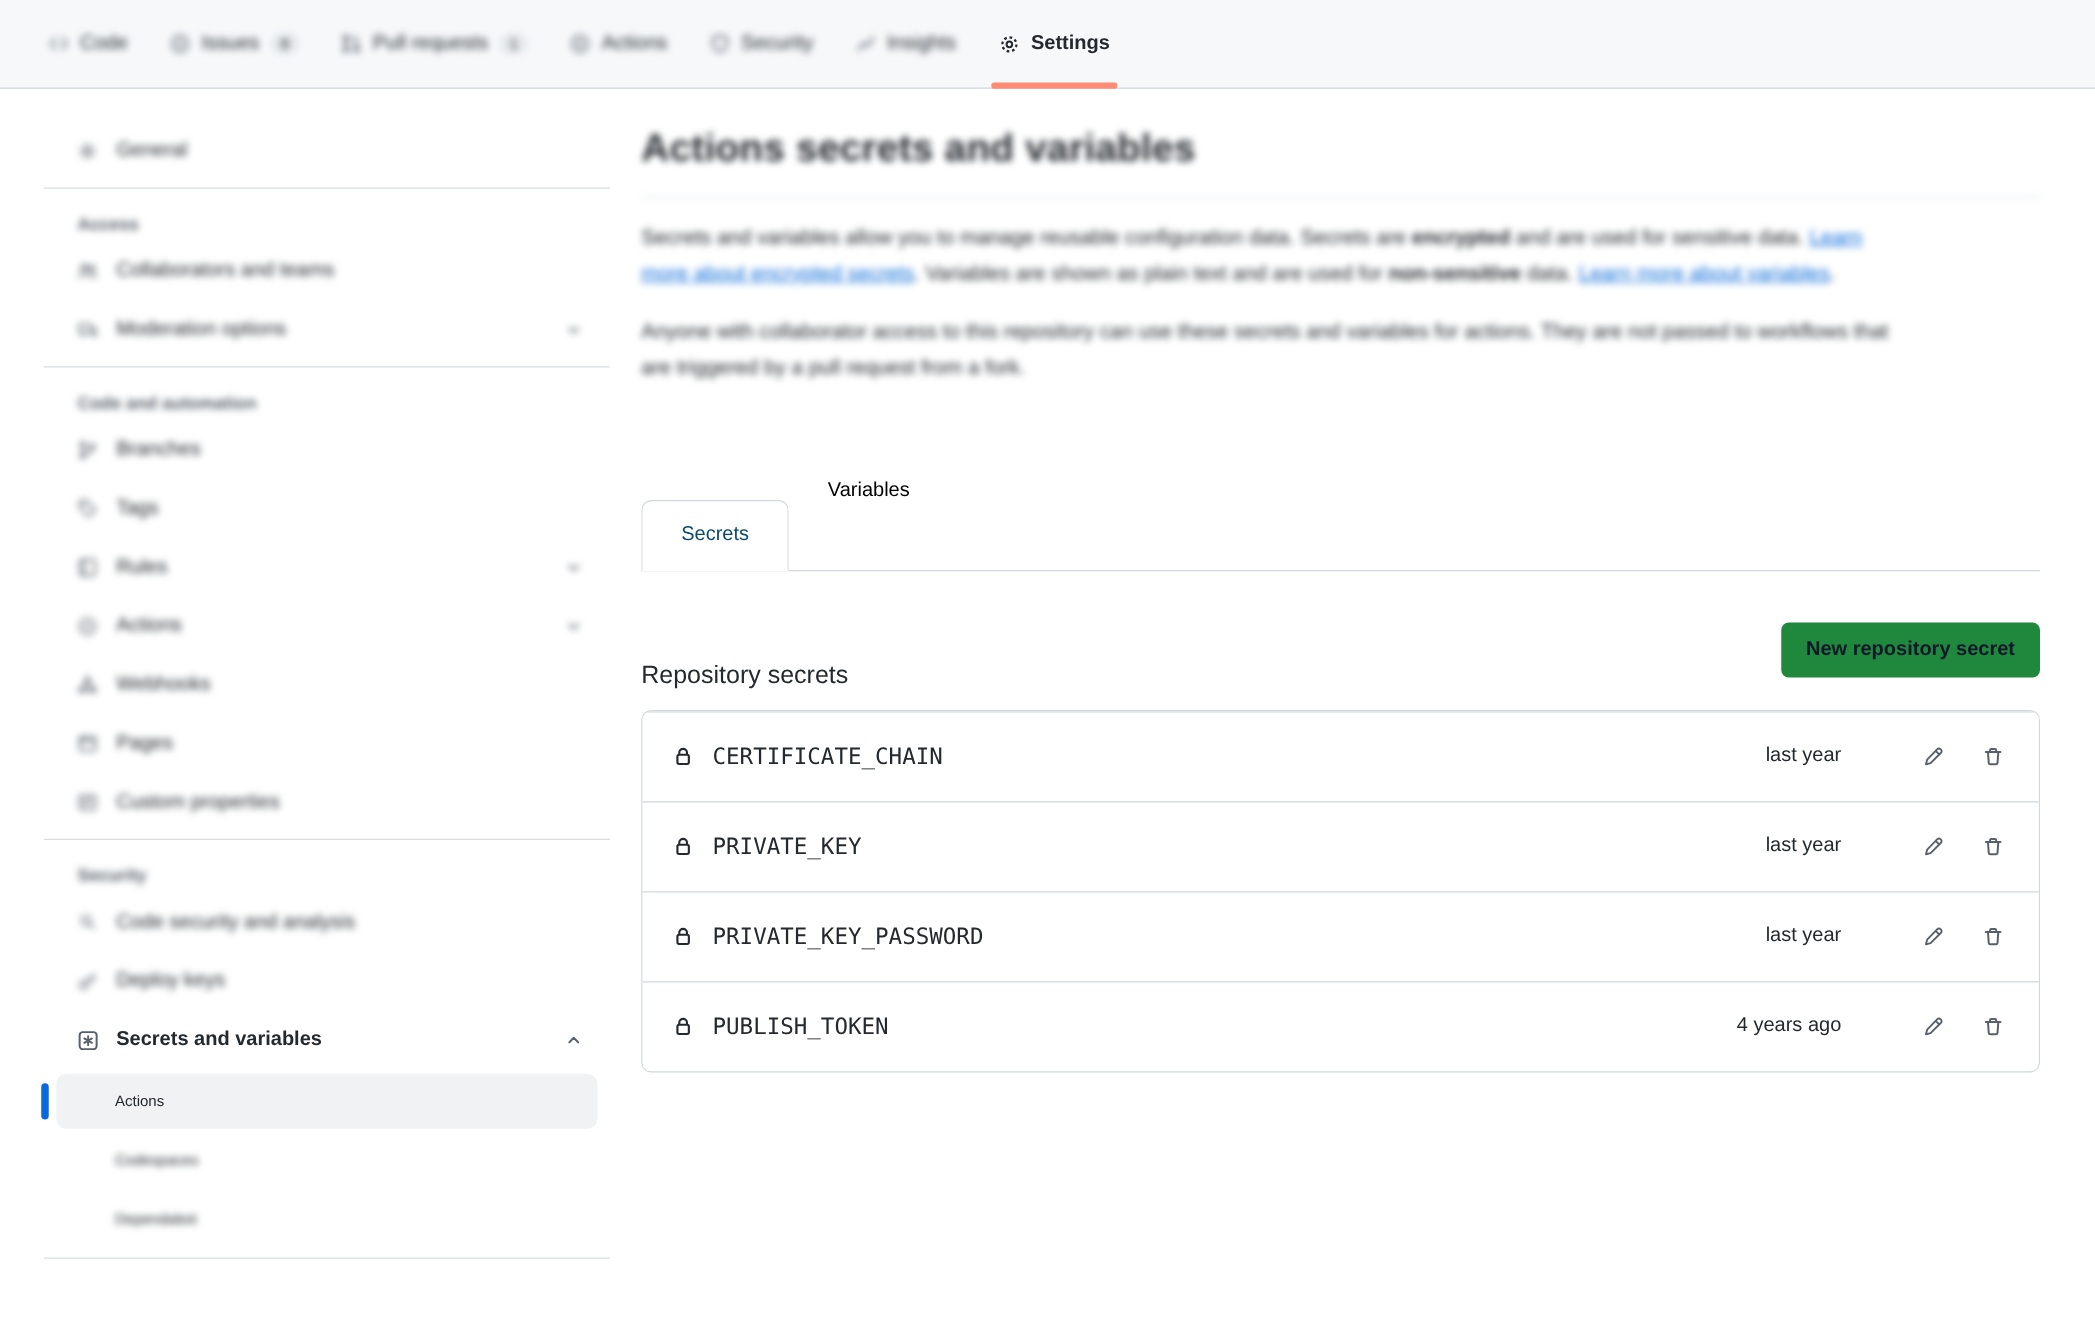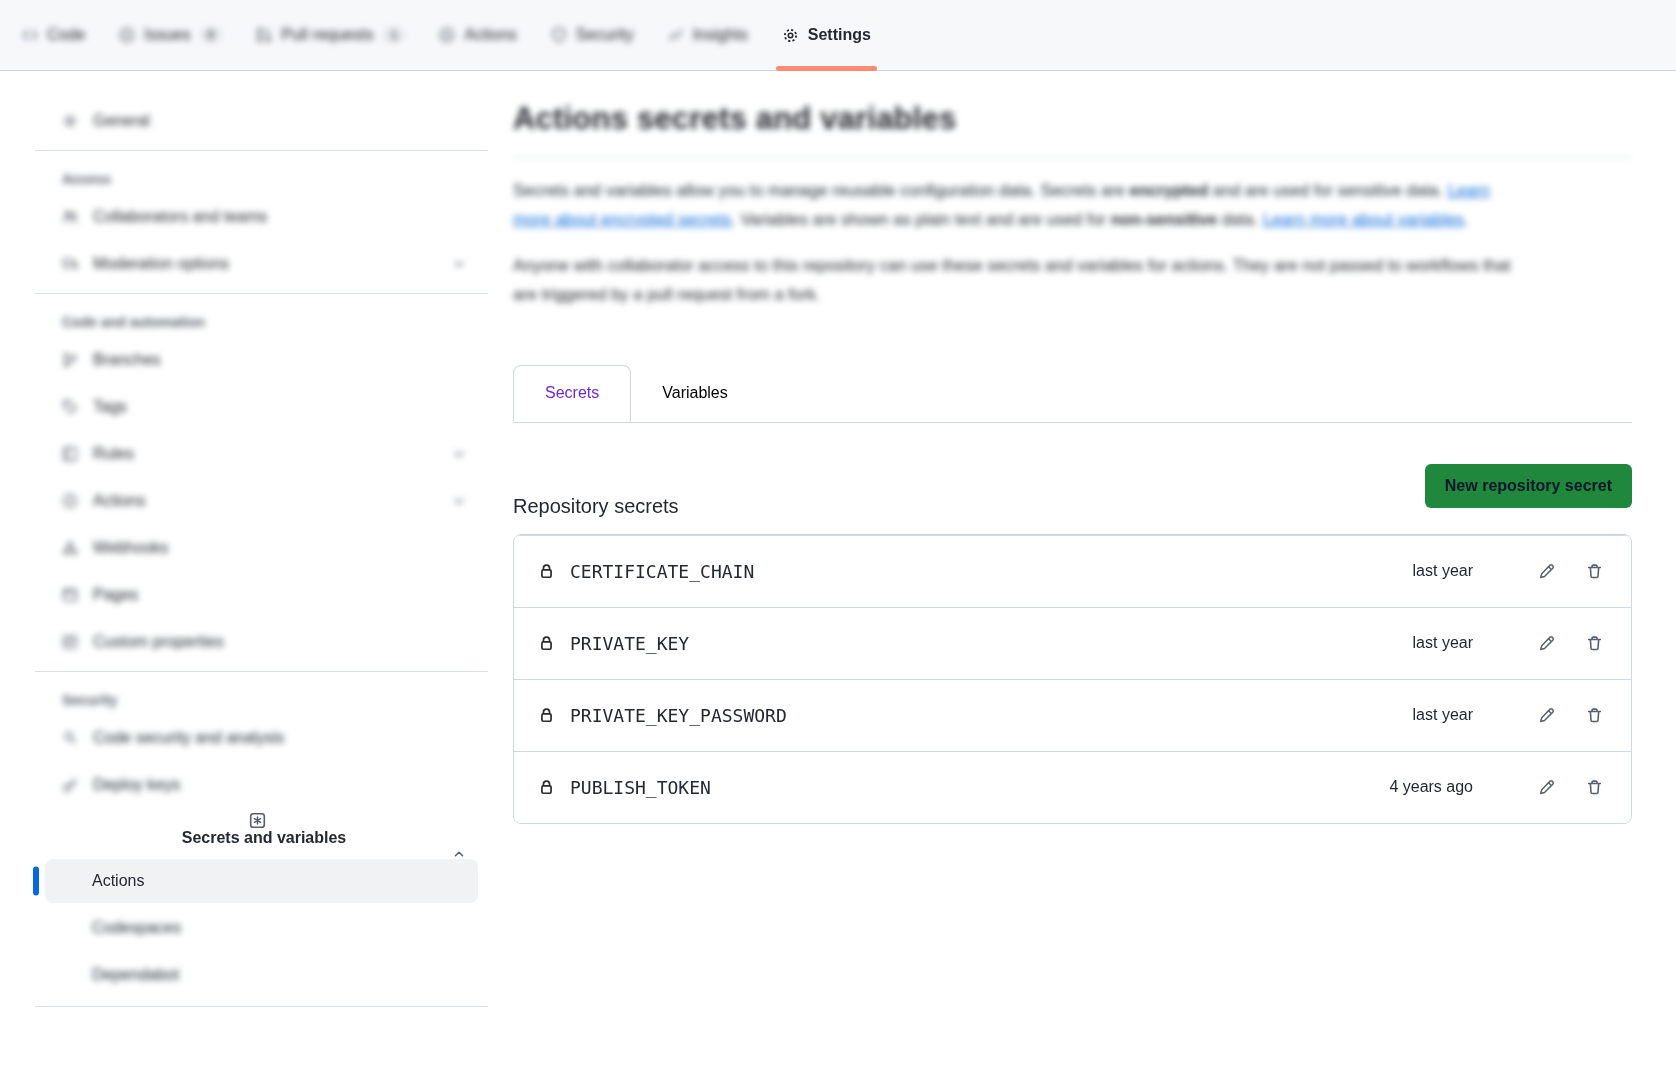--- a/index.html
+++ b/index.html
@@ -9,21 +9,21 @@
     background:#fff; color:#24292f;
     font-family:"Liberation Sans","DejaVu Sans",sans-serif;
     -webkit-font-smoothing:antialiased;
   }
   svg { display:block; }
   .bl { filter: blur(3px); }
 
   
   .topnav {
     height:71px; background:#f6f8fa; border-bottom:1px solid #d0d7de;
-    display:flex; align-items:stretch; padding:0 7px; gap:4px;
+    display:flex; align-items:stretch; padding:0 24px; gap:4px;
   }
   .nav-item {
     position:relative; display:flex; align-items:center; gap:9px;
     padding:0 15px; font-size:16px; color:#24292f; cursor:pointer; white-space:nowrap;
   }
   .nav-item .nicon { color:#57606a; display:flex; }
   .nav-item.active { font-weight:600; }
   .nav-item.active .nicon { color:#24292f; }
   .nav-underline {
     position:absolute; left:9px; right:9px; bottom:-1px; height:5px;
@@ -38,30 +38,30 @@
   .layout { display:flex; height:1003px; }
 
   
   .sidebar { width:492px; flex:none; padding:30px 14px 0 45px; position:relative; }
   .side-item {
     display:flex; align-items:center; height:40px; margin-bottom:7px;
     padding:0 12px 0 17px; border-radius:8px; font-size:16px; cursor:pointer;
     position:relative;
   }
   .side-item .sicon { width:17px; flex:none; display:flex; color:#57606a; margin-right:14px; }
-  .side-item.bold { font-weight:600;flex-direction:column; }
+  .side-item.bold { font-weight:600; }
   .side-chevron { margin-left:auto; color:#57606a; display:flex; }
   .side-header {
     font-size:14px; font-weight:600; color:#57606a;
     padding:6px 0 10px 17px; margin-top:2px;
   }
   .side-divider { border-top:1px solid #d8dee4; margin:9px -10px 14px -10px; }
   .sub-item {
     display:flex; align-items:center; height:44px; margin-bottom:3px;
-    padding-left:47px; border-radius:8px; font-size:16px; cursor:pointer; position:relative;
+    padding-left:47px; border-radius:8px; font-size:12px; cursor:pointer; position:relative;
   }
   .sub-item.selected { background:rgba(208,215,222,0.32); }
   .sel-bar {
     position:absolute; left:-12px; top:50%; transform:translateY(-50%);
     width:6px; height:29px; border-radius:3px; background:#0969da;
   }
 
   
   .main { flex:1; padding:30px 44px 0 21px; }
   .page-title {
@@ -73,21 +73,21 @@
   .intro a { color:#0969da; text-decoration:underline; cursor:pointer; }
   .intro b { font-weight:700; }
 
   .tabs { margin-top:56px; display:flex; border-bottom:1px solid #d0d7de; }
   .tab {
     font-size:16px; padding:0 31px; height:57px; display:flex; align-items:center;
     color:#000000; cursor:pointer;
   }
   .tab.active {
     background:#fff; border:1px solid #d0d7de; border-bottom:1px solid #fff;
-    border-radius:8px 8px 0 0; margin-bottom:-1px; color:#6d28d9;
+    border-radius:8px 8px 0 0; margin-bottom:-1px; color:#0c4a6e;margin-top:35px;
   }
 
   .sec-head { display:flex; justify-content:space-between; align-items:center; margin-top:32px; }
   .sec-title { font-size:20px; font-weight:400;margin-top:40px; }
   .btn-green {
     background:#1f883d; color:#0f172a; font-size:16px; font-weight:600;
     font-family:inherit; border:none; border-radius:6px; padding:13px 20px; cursor:pointer;
   }
 
   .table { margin-top:16px; border:1px solid #d0d7de; border-radius:8px; overflow:hidden; }

